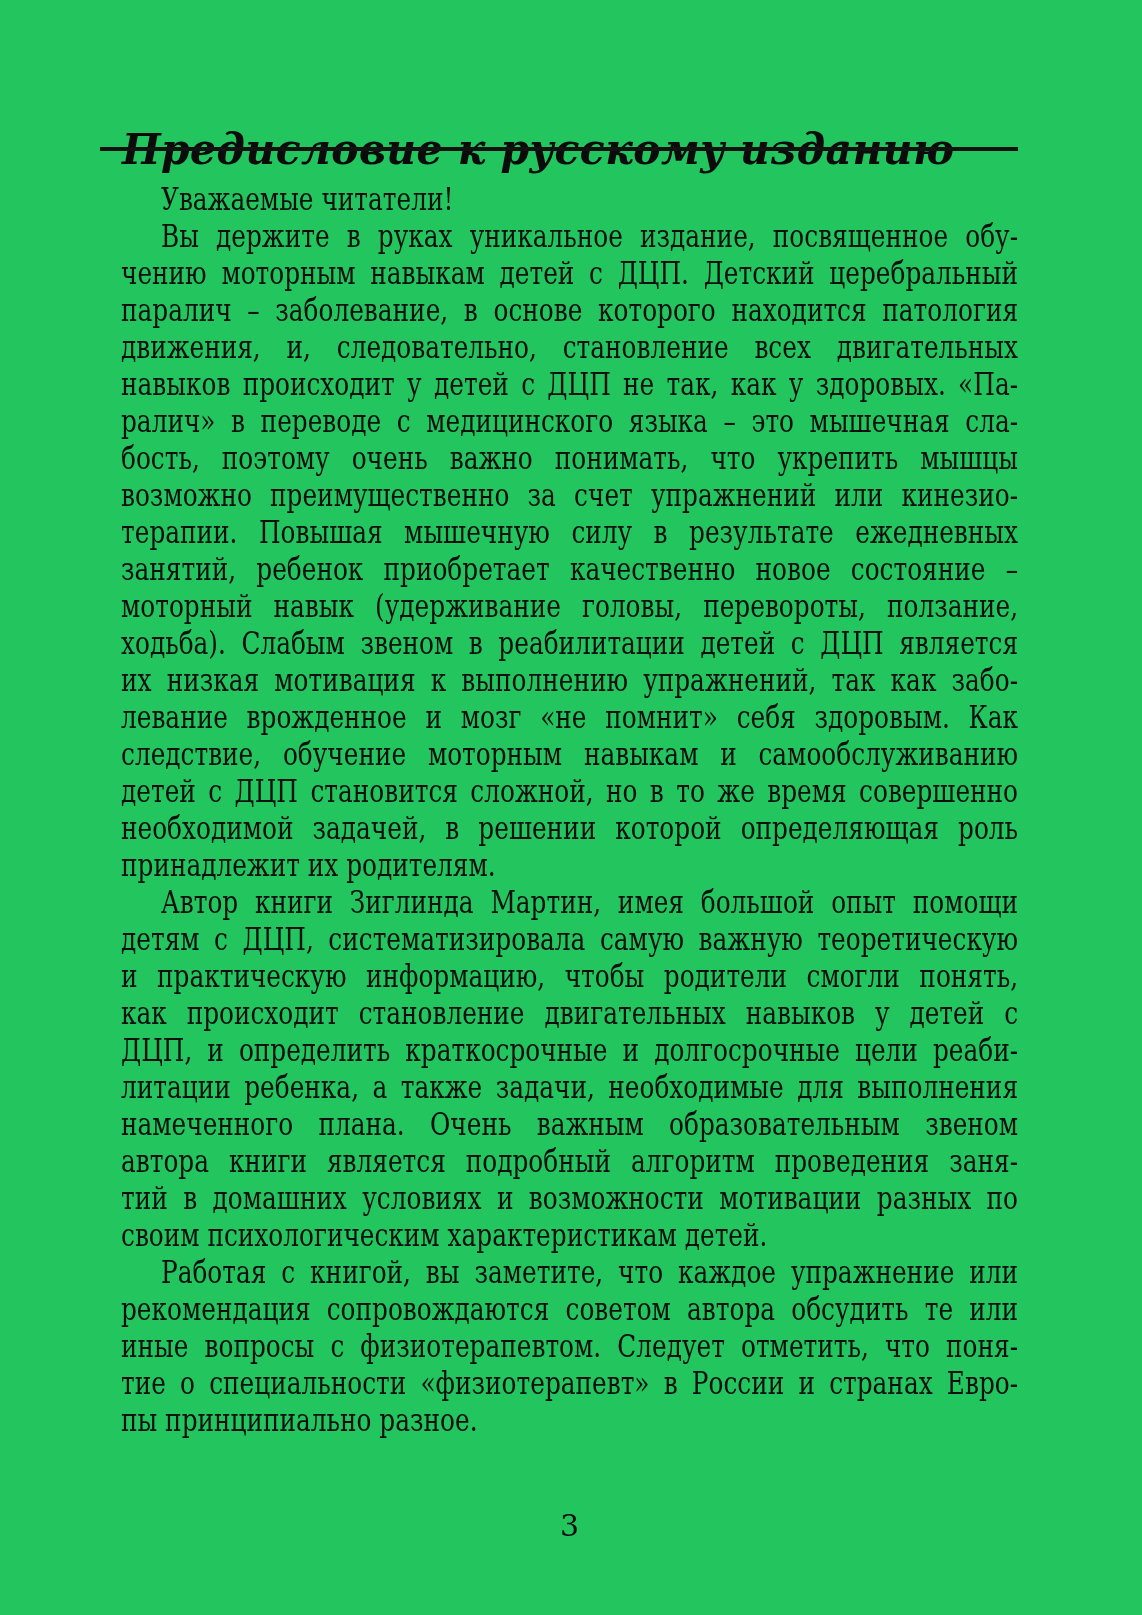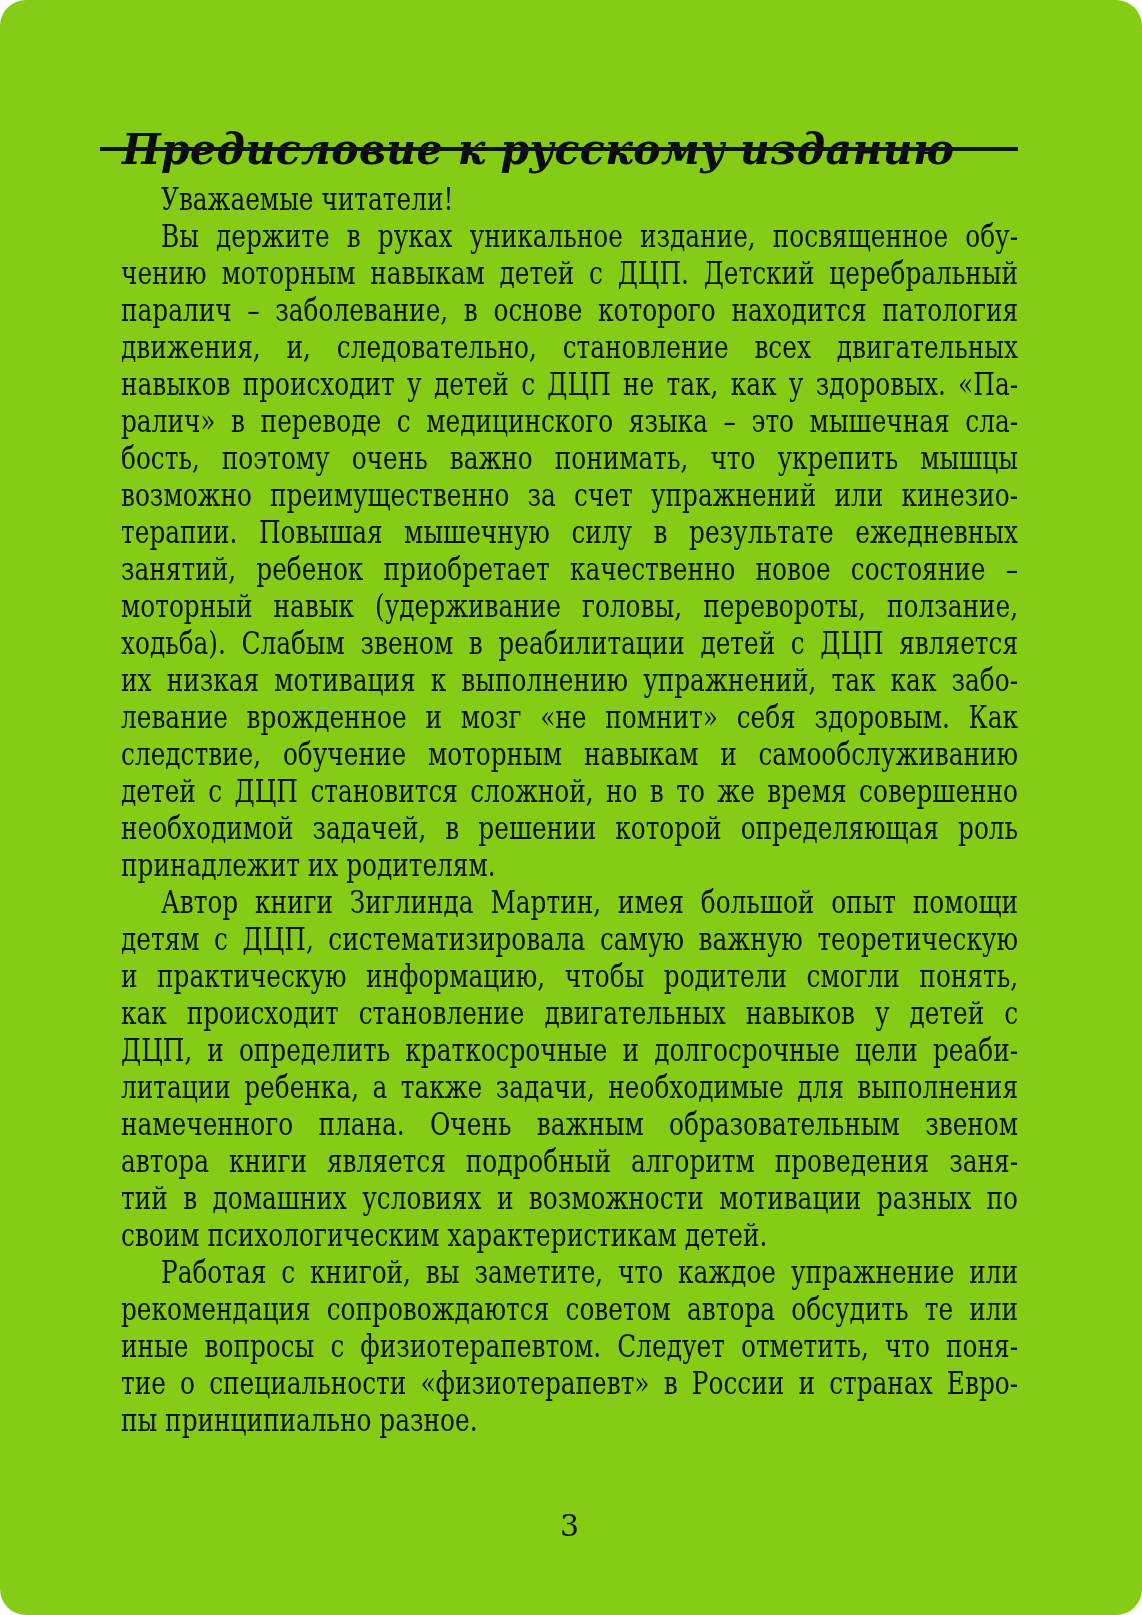--- a/index.html
+++ b/index.html
@@ -11,22 +11,21 @@
     height: 1615px;
     position: relative;
     background: #ffffff;
     font-family: "DejaVu Serif", serif;
     color: #111111;
     overflow: hidden;
   }
   .page {
     position: absolute;
     inset: 0;
-    background: #84cc16;
-    border-radius: 26px;
+    background: #22c55e;
   }
   .title {
     position: absolute;
     left: 122px;
     top: 95px;
     font-size: 43px;
     font-weight: bold;
     font-style: italic;
     white-space: nowrap;
     letter-spacing: 0.5px;

